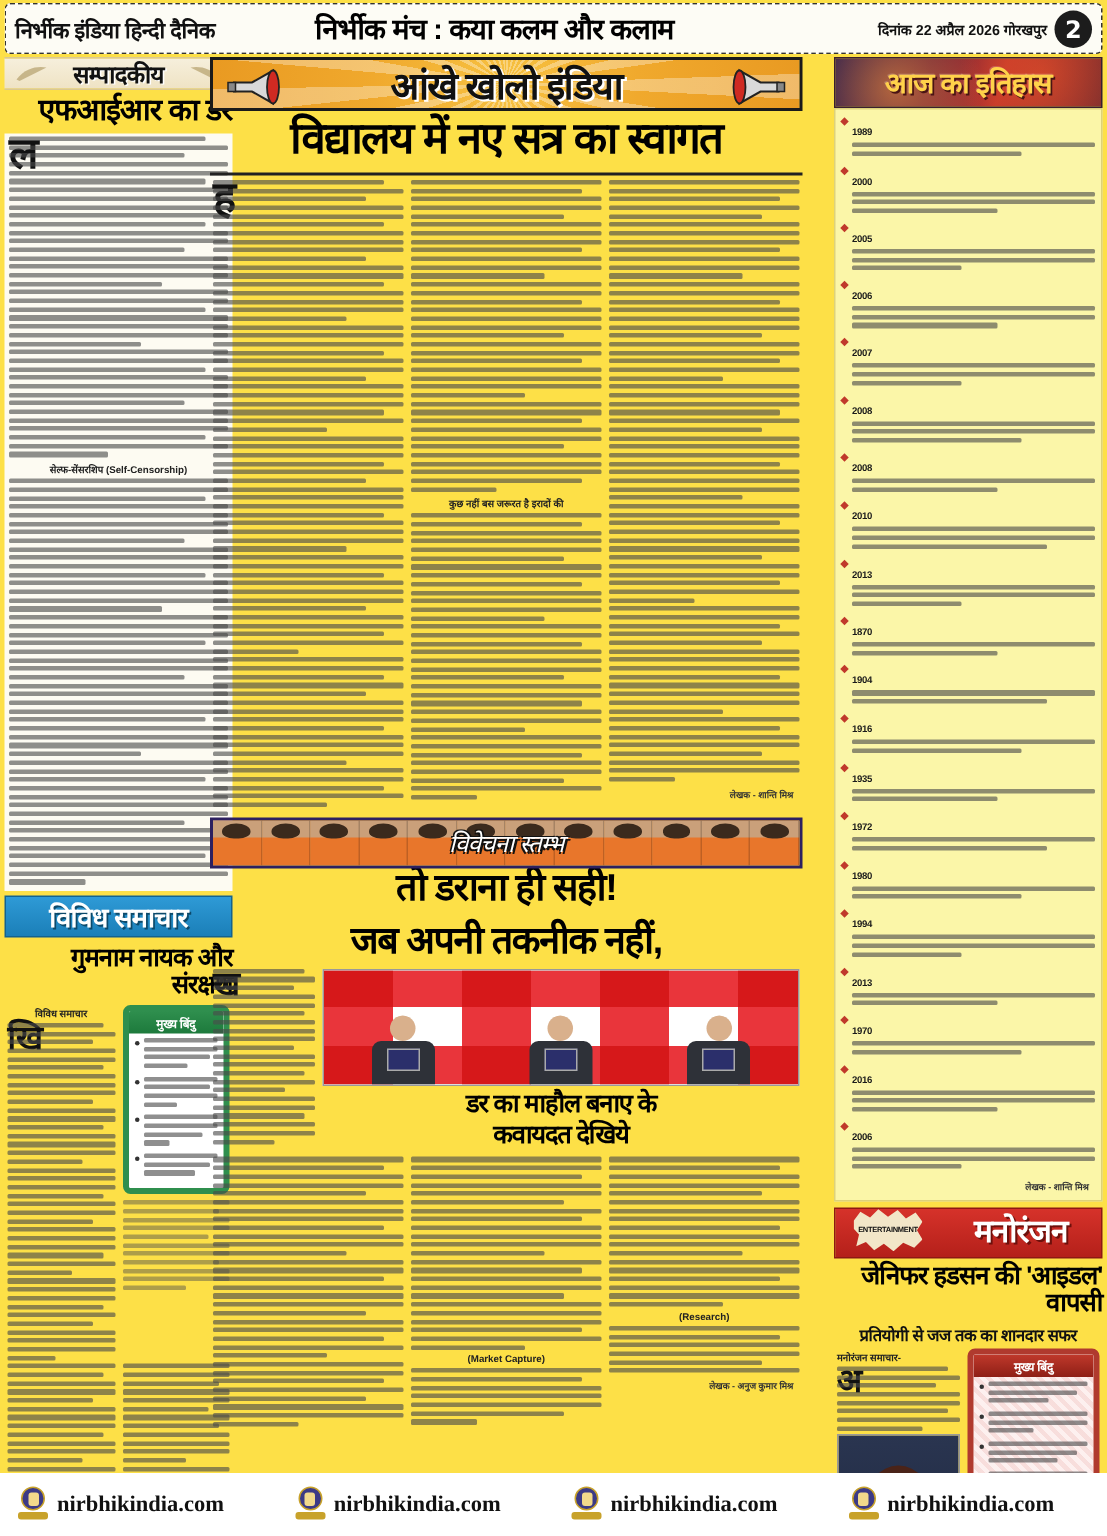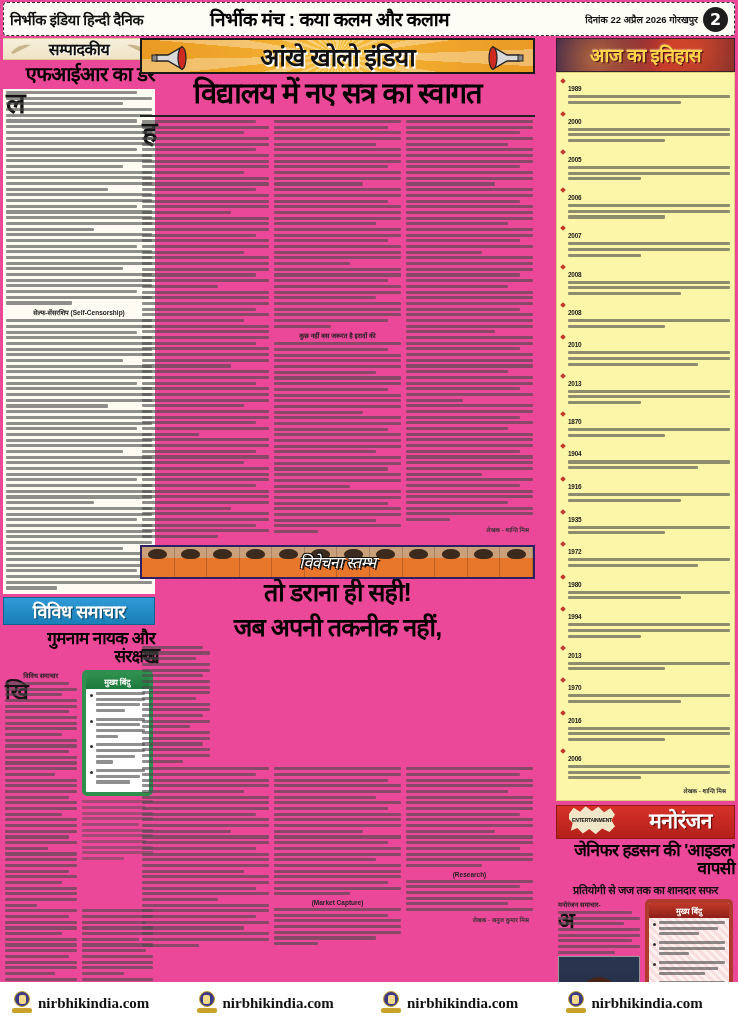--- a/index.html
+++ b/index.html
@@ -3,21 +3,21 @@
 <meta charset="utf-8">
 <title>Nirbhik India Hindi Daily</title>
 <style>
   * { box-sizing: border-box; margin: 0; padding: 0; }
   html, body {
     width: 738px; height: 1024px;
     background: #ffffff;
     font-family: "Liberation Sans", "DejaVu Sans", sans-serif;
     overflow: hidden;
   }
-  .page { position: relative; width: 738px; height: 1024px; background: #ec4899; }
+  .page { position: relative; width: 738px; height: 1024px; background: #fde047; }
 
   
   .masthead {
     position: absolute; left: 3px; top: 2px; width: 732px; height: 34px;
     border: 1.5px dashed #333; border-radius: 4px;
     background: #fdfcf5;
     display: flex; align-items: center; padding: 0 6px;
   }
   .mast-left {
     font-size: 14.5px; font-weight: bold; color: #111; letter-spacing: -0.3px;
@@ -803,20 +803,44 @@
           <div class="line s90"></div>
             <div class="line s100"></div>
             <div class="line s70"></div>
           <div class="line s100"></div>
             <div class="line s100"></div>
             <div class="line s90"></div>
           <div class="line s100"></div>
             <div class="line s100"></div>
             <div class="line s60"></div>
         </div>
+        <div>
+          <div class="photo ph-airtel">
+            <div class="bd"></div>
+            <div class="men">
+              <div class="man">
+                  <div class="head"></div>
+                  <div class="torso"></div>
+                  <div class="plaque"></div>
+                </div>
+              <div class="man">
+                  <div class="head"></div>
+                  <div class="torso"></div>
+                  <div class="plaque"></div>
+                </div>
+              <div class="man">
+                  <div class="head"></div>
+                  <div class="torso"></div>
+                  <div class="plaque"></div>
+                </div>
+            </div>
+          </div>
+          <div class="head-mid" style="font-size:17px;">डर का माहौल बनाए के</div>
+          <div class="head-mid" style="font-size:17px;padding-top:0;">कवायदत देखिये</div>
+        </div>
       </div>
 
       <div class="three-col" style="padding:2px 2px 0;">
         <div>
           <div class="line s100"></div>
             <div class="line s90"></div>
             <div class="line s100"></div>
           <div class="line s100"></div>
             <div class="line s80"></div>
             <div class="line s100"></div>

